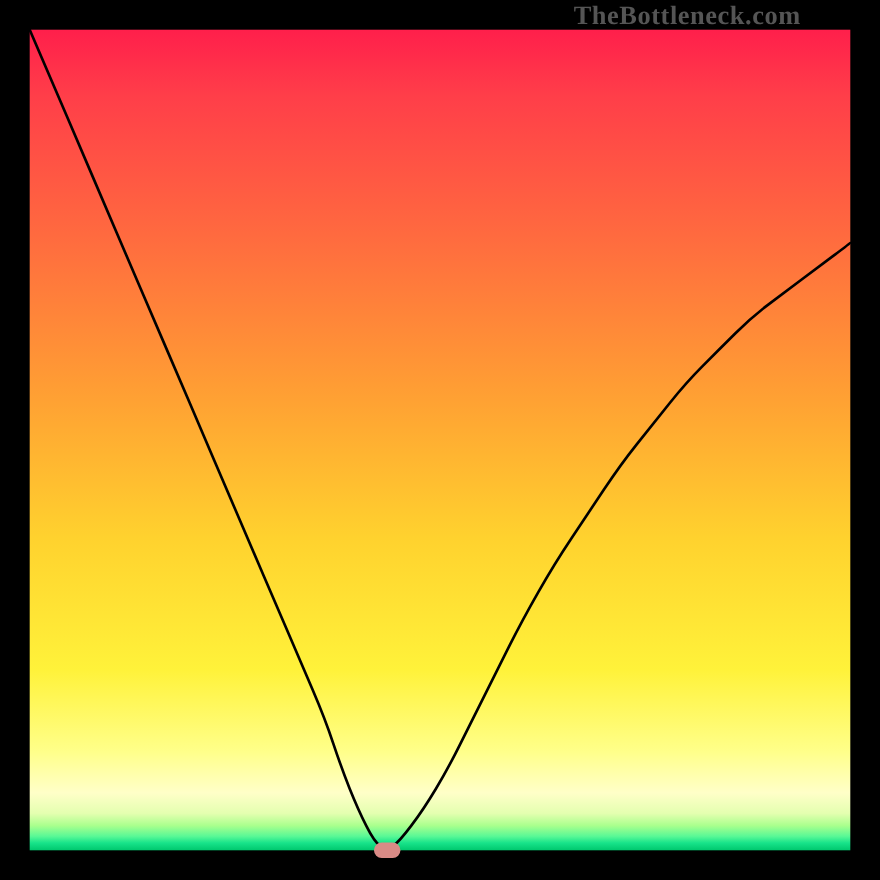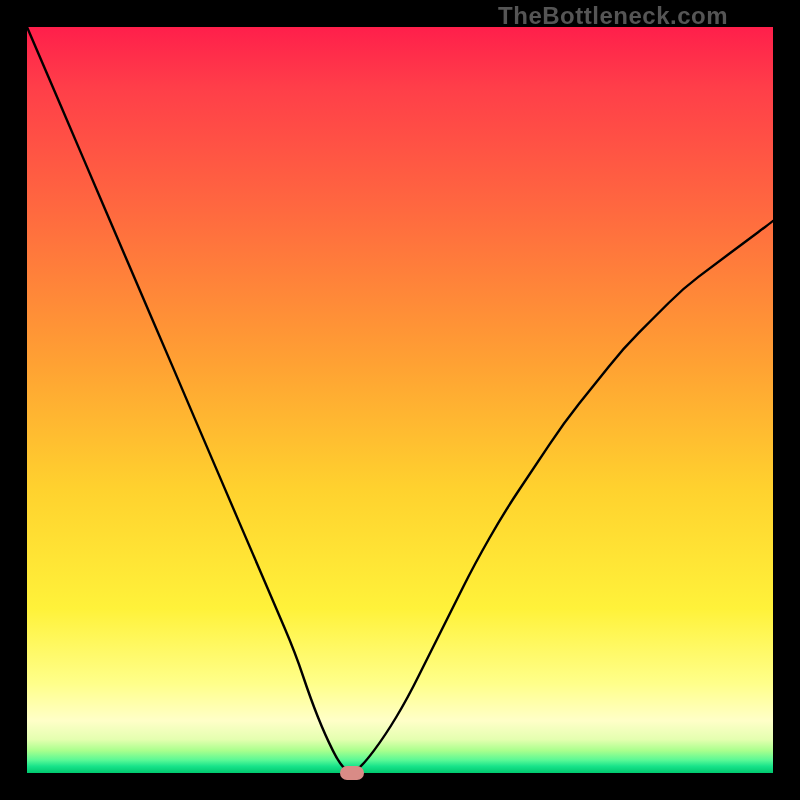--- a/index.html
+++ b/index.html
@@ -9,20 +9,21 @@
     height: 800px;
     background: #000;
     font-family: Arial, Helvetica, sans-serif;
     overflow: hidden;
   }
   .frame {
     position: relative;
     width: 736px;
     height: 800px;
     background: #000;
+    font-family: Liberation Serif, serif;
   }
   .watermark {
     position: absolute;
     top: 2px;
     right: 8px;
     color: #555;
     font-size: 24px;
     font-weight: bold;
     user-select: none;
     letter-spacing: 0.5px;

